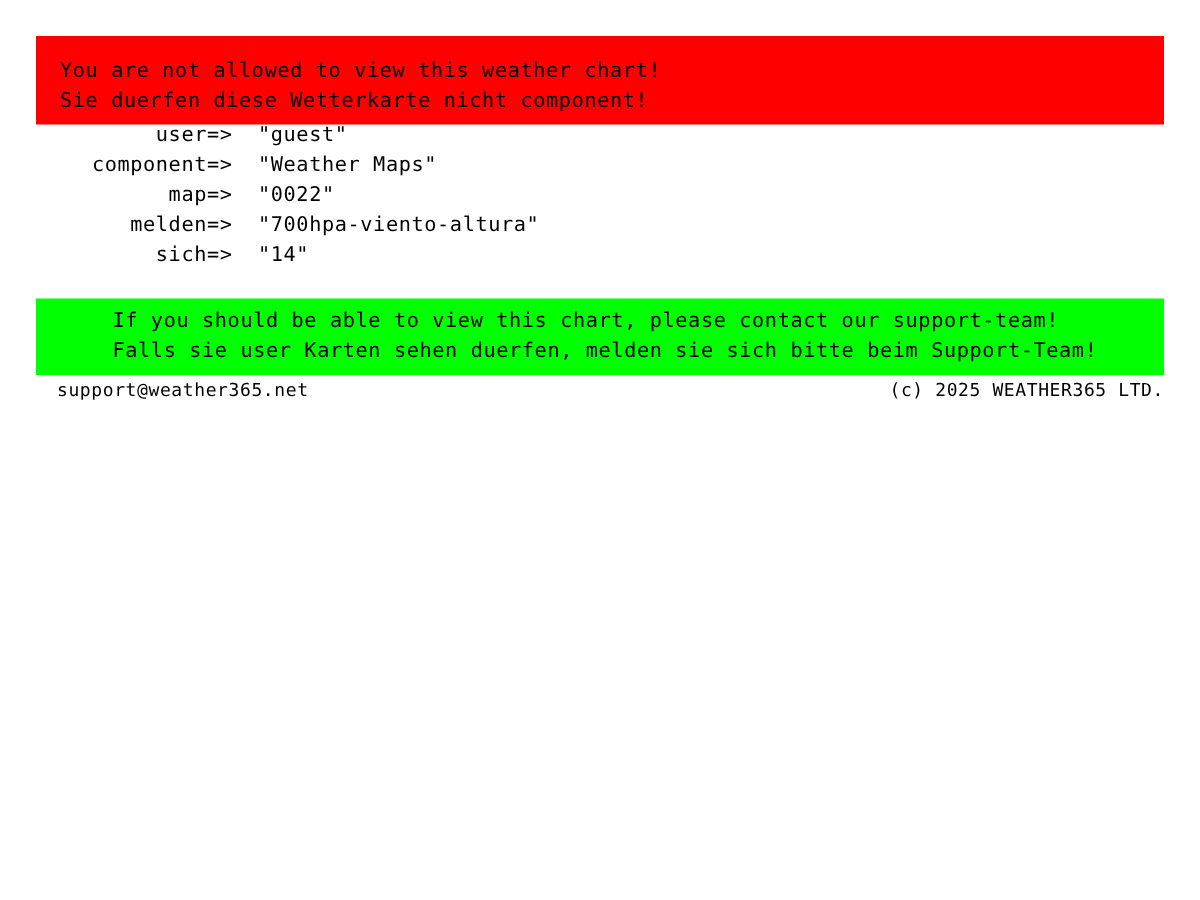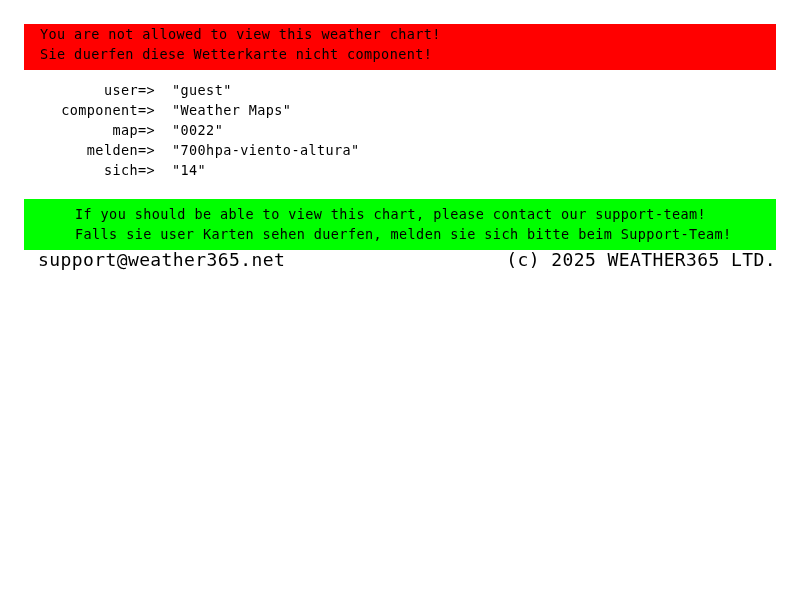--- a/index.html
+++ b/index.html
@@ -24,21 +24,21 @@
     height: 600px;
   }
 
   
   .error-banner {
     position: absolute;
     left: 24px;
     top: 24px;
     width: 752px;
     background: #ff0000;
-    padding: 0 0 6px 0;
+    padding: 13px 0 6px 0;
   }
   .error-line {
     font-size: 13.5px;
     line-height: 20px;
     color: #000000;
     padding-left: 16px;
     white-space: pre;
     letter-spacing: 0.4px;
   }
 
@@ -91,21 +91,21 @@
   .footer {
     position: absolute;
     left: 38px;
     top: 250px;
     width: 738px;
     display: flex;
     justify-content: space-between;
     align-items: baseline;
   }
   .footer span {
-    font-size: 18px;
+    font-size: 12px;
     line-height: 20px;
     white-space: pre;
     letter-spacing: 0.4px;
   }
 </style>
 </head>
 <body>
 
 <div class="page">
 

